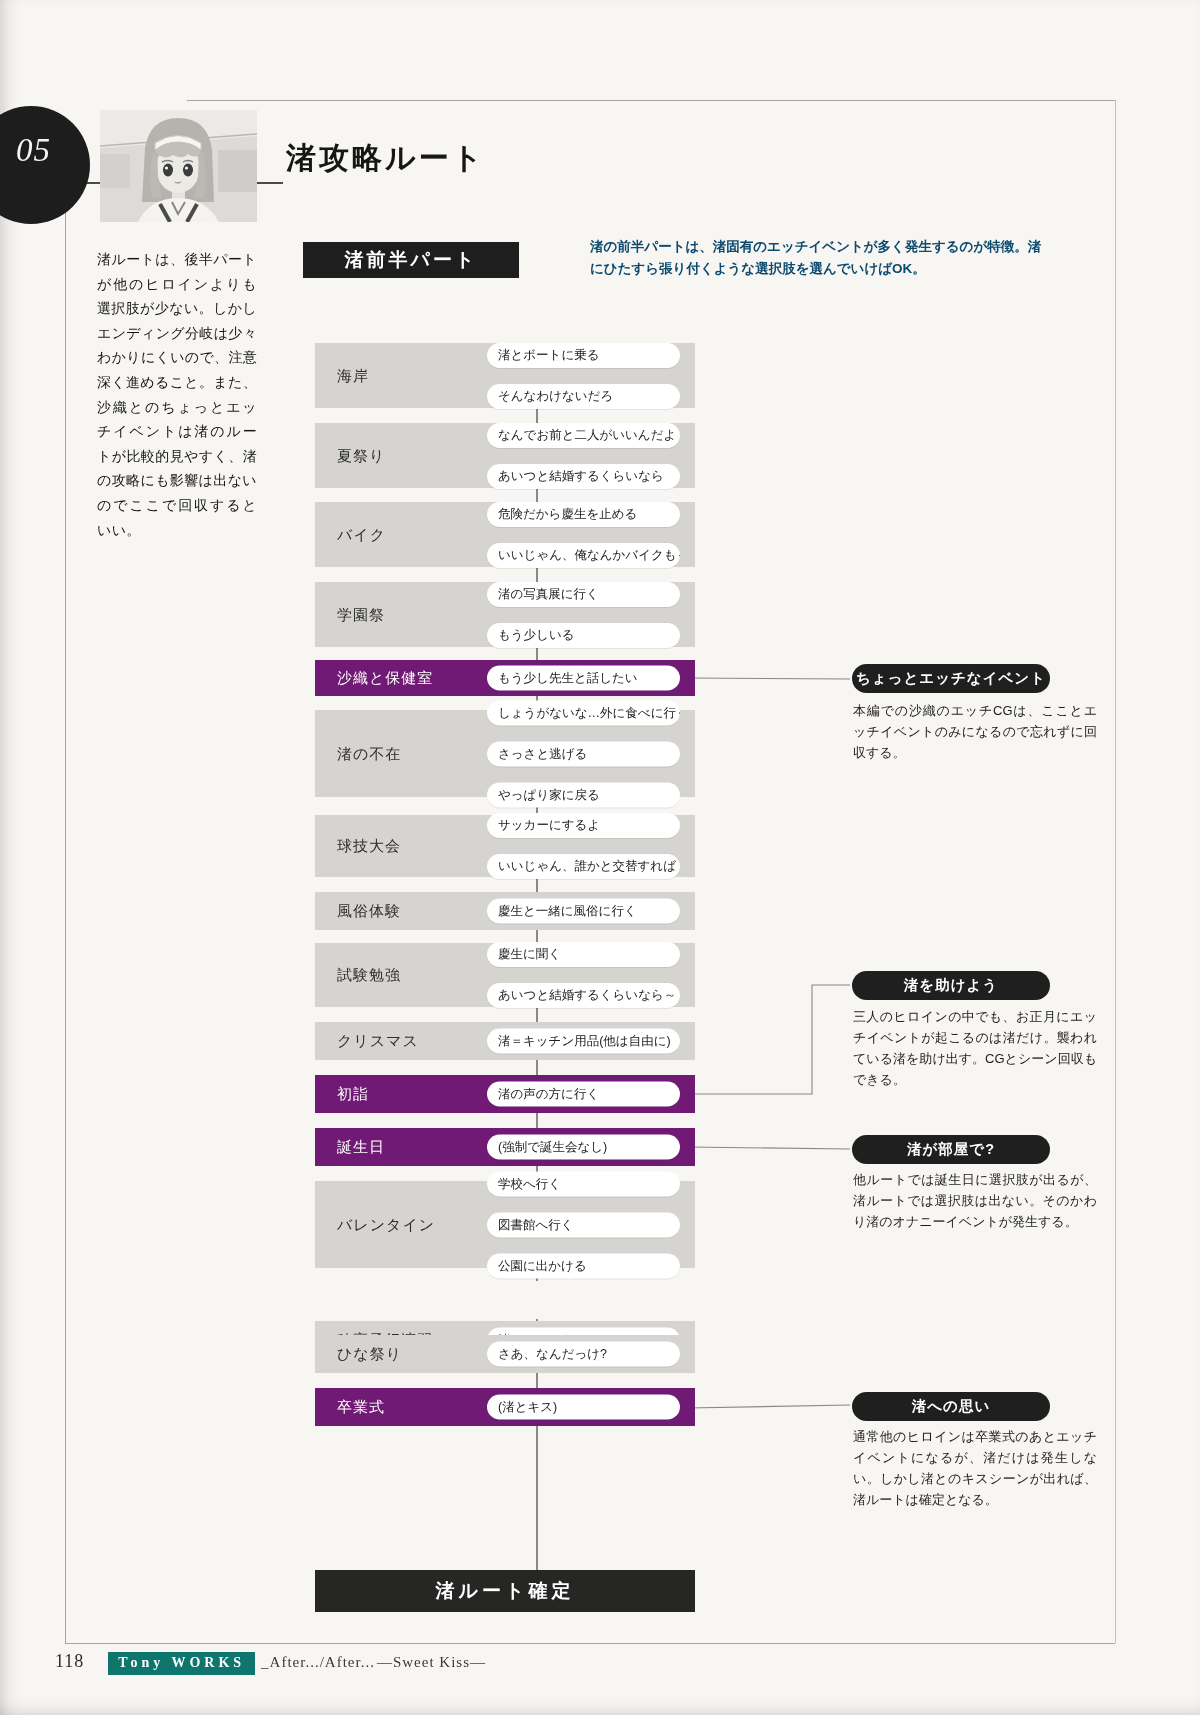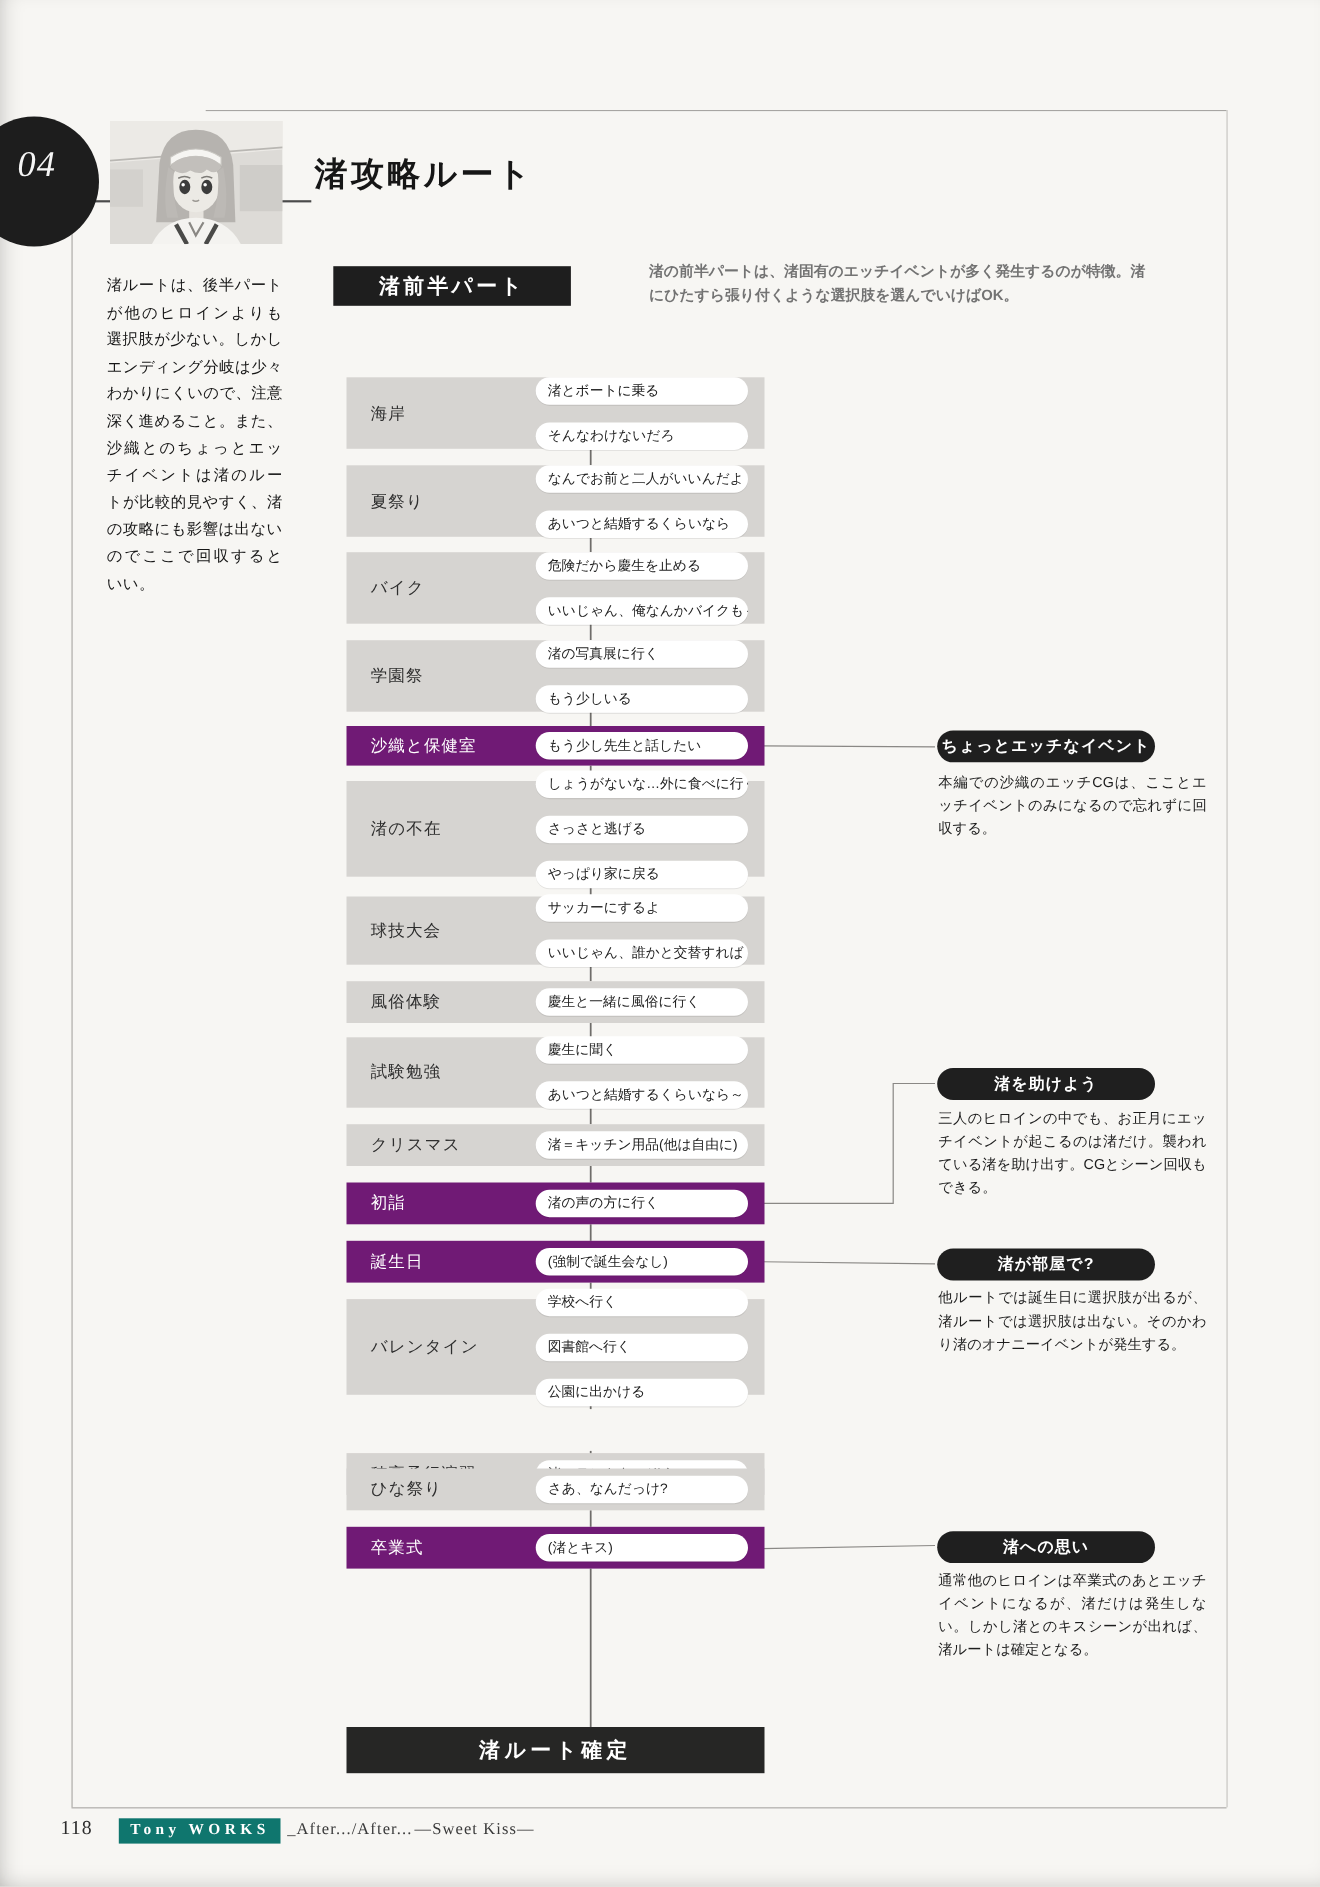--- a/index.html
+++ b/index.html
@@ -27,21 +27,21 @@
 
   .sidebar-text{position:absolute; left:97px; top:247px; width:160px;
     font-size:14px; line-height:24.6px; color:#161616; text-align:justify;
     font-weight:500; letter-spacing:.3px;}
 
   
   .flow-header{position:absolute; left:303px; top:242px; width:216px; height:36px;
     background:#1e1e1e; color:#fff; font-size:19px; font-weight:bold; letter-spacing:3px;
     display:flex; align-items:center; justify-content:center;}
   .flow-note{position:absolute; left:590px; top:236px; width:452px;
-    font-size:13.5px; line-height:21.5px; font-weight:600; color:#737373;}
+    font-size:13.5px; line-height:21.5px; font-weight:600; color:#0c4a6e;}
 
   
   .flow-row{position:absolute; left:315px; width:380px; background:#d6d4d1;}
   .flow-row.dark{background:#701a75;}
   .flow-row .row-label{position:absolute; left:22px; top:50%; transform:translateY(-50%);
     font-size:15px; color:#2e2e2e; letter-spacing:1px; white-space:nowrap;}
   .flow-row.dark .row-label{color:#fff;}
   .pills{position:absolute; left:172px; top:50%; transform:translateY(-50%);
     display:flex; flex-direction:column; gap:16px;}
   .pill{width:182px; height:25px; background:#fff; border-radius:13px;
@@ -75,21 +75,21 @@
 
 <div class="page">
 
   <div class="rule" style="left:187px; top:100px; width:928px; height:1px;"></div>
   <div class="rule light" style="left:1115px; top:100px; width:1px; height:1543px;"></div>
   <div class="rule" style="left:65px; top:130px; width:1px; height:1513px;"></div>
   <div class="rule" style="left:65px; top:1643px; width:1050px; height:1px;"></div>
   <div class="rule" style="left:55px; top:182px; width:228px; height:2px; background:#4b4b4b;"></div>
 
   <div class="num-circle">
-    <span>04</span>
+    <span>05</span>
   </div>
 
   <div class="portrait">
     <svg width="157" height="112" viewBox="0 0 157 112">
       <rect width="157" height="112" fill="#dddbd7"></rect>
       <polygon points="0,0 157,0 157,26 0,38" fill="#eceae6"></polygon>
       <line x1="0" y1="36" x2="157" y2="24" stroke="#b9b7b3" stroke-width="1.5"></line>
       <rect x="118" y="40" width="39" height="42" fill="#cfcdc9"></rect>
       <rect x="0" y="44" width="30" height="34" fill="#d3d1cd"></rect>
 

